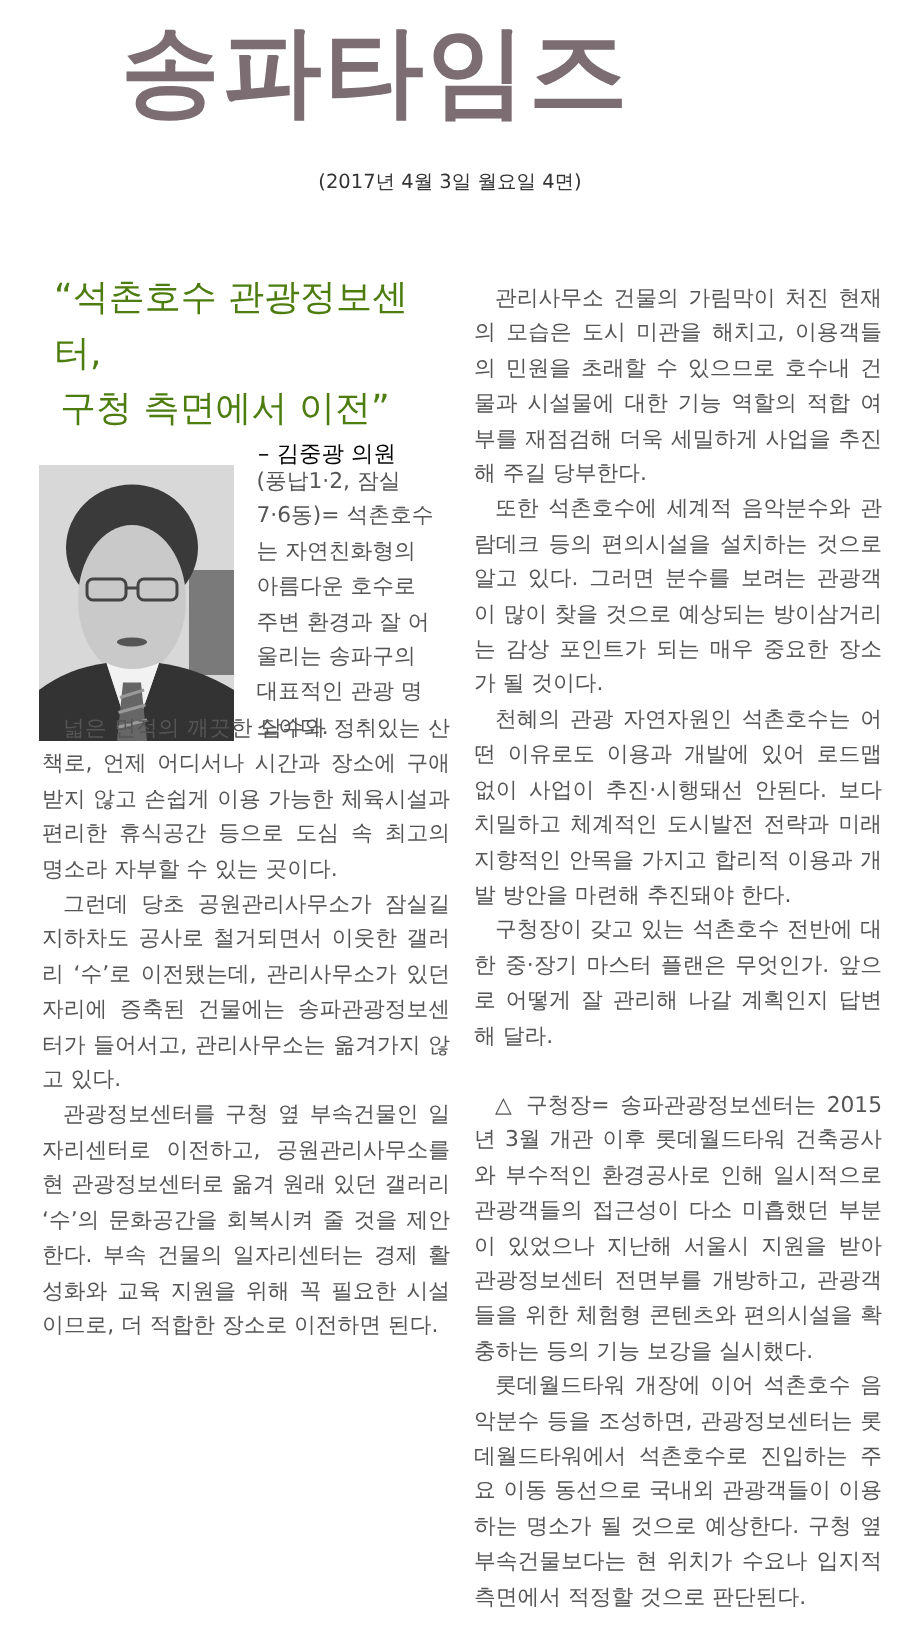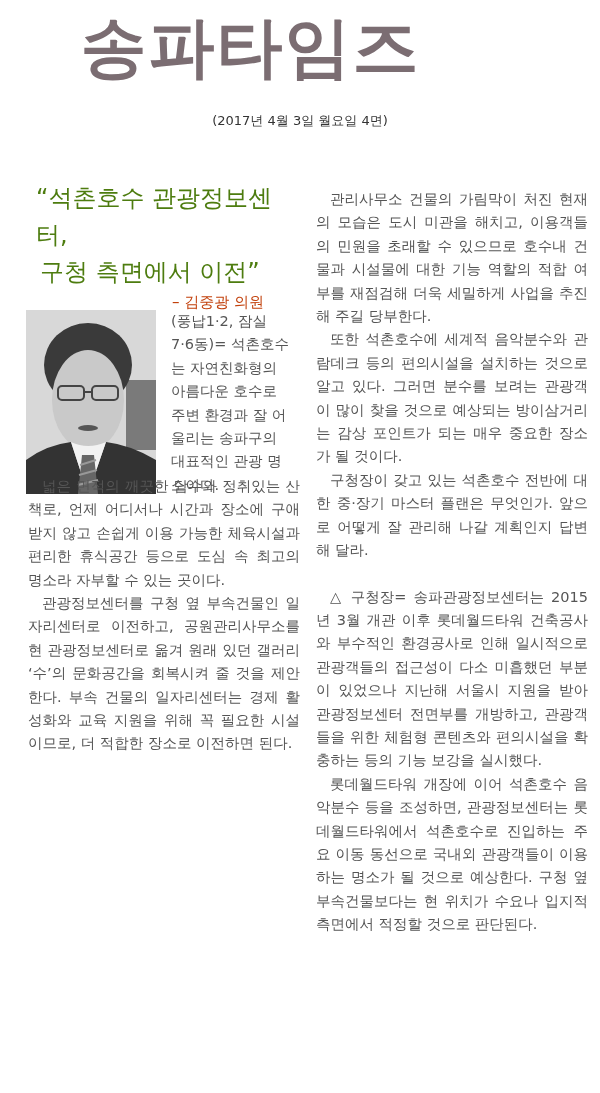--- a/index.html
+++ b/index.html
@@ -47,21 +47,21 @@
       font-size: 24px;
       line-height: 37px;
       color: #4d7c0f;
     }
     .headline .l2 { padding-left: 4px; }
     .byline {
       position: absolute;
       top: 293px;
       left: 172px;
       font-size: 15px;
-      color: #c2410c;
+      color: #000000;
     }
     .photo {
       position: absolute;
       top: 310px;
       left: 26px;
       width: 130px;
       height: 184px;
       background: linear-gradient(#dcdcdc, #b8b8b8);
       overflow: hidden;
     }
@@ -127,23 +127,25 @@
     <line x1="54" y1="155" x2="70" y2="150" stroke="#999" stroke-width="2"></line>
     <line x1="53" y1="165" x2="71" y2="160" stroke="#999" stroke-width="2"></line>
     <line x1="52" y1="175" x2="72" y2="170" stroke="#999" stroke-width="2"></line>
   </svg>
 </div>
 
 <div class="intro">(풍납1·2, 잠실 7·6동)= 석촌호수는 자연친화형의 아름다운 호수로 주변 환경과 잘 어울리는 송파구의 대표적인 관광 명소이다.</div>
 
 <div class="col left-col">
   <p>넓은 면적의 깨끗한 담수와 정취있는 산책로, 언제 어디서나 시간과 장소에 구애받지 않고 손쉽게 이용 가능한 체육시설과 편리한 휴식공간 등으로 도심 속 최고의 명소라 자부할 수 있는 곳이다.</p>
+  <p>그런데 당초 공원관리사무소가 잠실길 지하차도 공사로 철거되면서 이웃한 갤러리 ‘수’로 이전됐는데, 관리사무소가 있던 자리에 증축된 건물에는 송파관광정보센터가 들어서고, 관리사무소는 옮겨가지 않고 있다.</p>
   <p>관광정보센터를 구청 옆 부속건물인 일자리센터로 이전하고, 공원관리사무소를 현 관광정보센터로 옮겨 원래 있던 갤러리 ‘수’의 문화공간을 회복시켜 줄 것을 제안한다. 부속 건물의 일자리센터는 경제 활성화와 교육 지원을 위해 꼭 필요한 시설이므로, 더 적합한 장소로 이전하면 된다.</p>
 </div>
 
 <div class="col right-col">
   <p>관리사무소 건물의 가림막이 처진 현재의 모습은 도시 미관을 해치고, 이용객들의 민원을 초래할 수 있으므로 호수내 건물과 시설물에 대한 기능 역할의 적합 여부를 재점검해 더욱 세밀하게 사업을 추진해 주길 당부한다.</p>
   <p>또한 석촌호수에 세계적 음악분수와 관람데크 등의 편의시설을 설치하는 것으로 알고 있다. 그러면 분수를 보려는 관광객이 많이 찾을 것으로 예상되는 방이삼거리는 감상 포인트가 되는 매우 중요한 장소가 될 것이다.</p>
+  <p>천혜의 관광 자연자원인 석촌호수는 어떤 이유로도 이용과 개발에 있어 로드맵 없이 사업이 추진·시행돼선 안된다. 보다 치밀하고 체계적인 도시발전 전략과 미래지향적인 안목을 가지고 합리적 이용과 개발 방안을 마련해 추진돼야 한다.</p>
   <p>구청장이 갖고 있는 석촌호수 전반에 대한 중·장기 마스터 플랜은 무엇인가. 앞으로 어떻게 잘 관리해 나갈 계획인지 답변해 달라.</p>
   <div class="gap"></div>
   <p>△ 구청장= 송파관광정보센터는 2015년 3월 개관 이후 롯데월드타워 건축공사와 부수적인 환경공사로 인해 일시적으로 관광객들의 접근성이 다소 미흡했던 부분이 있었으나 지난해 서울시 지원을 받아 관광정보센터 전면부를 개방하고, 관광객들을 위한 체험형 콘텐츠와 편의시설을 확충하는 등의 기능 보강을 실시했다.</p>
   <p>롯데월드타워 개장에 이어 석촌호수 음악분수 등을 조성하면, 관광정보센터는 롯데월드타워에서 석촌호수로 진입하는 주요 이동 동선으로 국내외 관광객들이 이용하는 명소가 될 것으로 예상한다. 구청 옆 부속건물보다는 현 위치가 수요나 입지적 측면에서 적정할 것으로 판단된다.</p>
 </div>
 
 </body></html>

